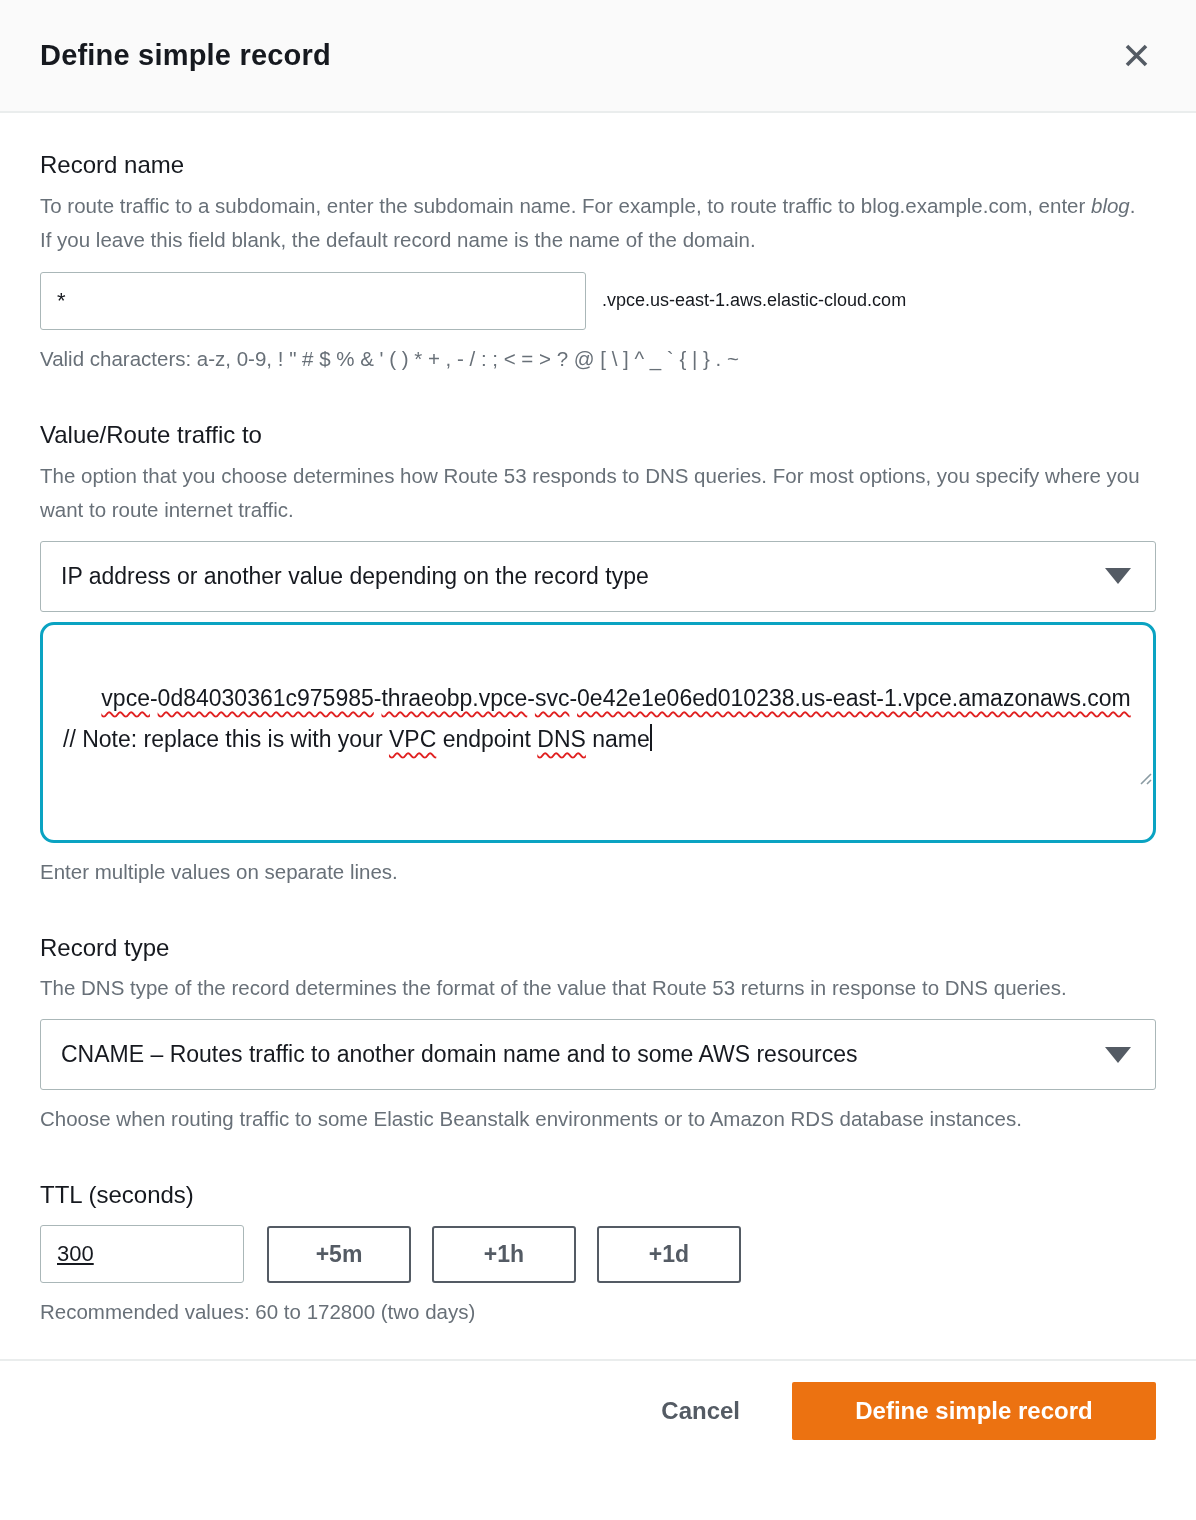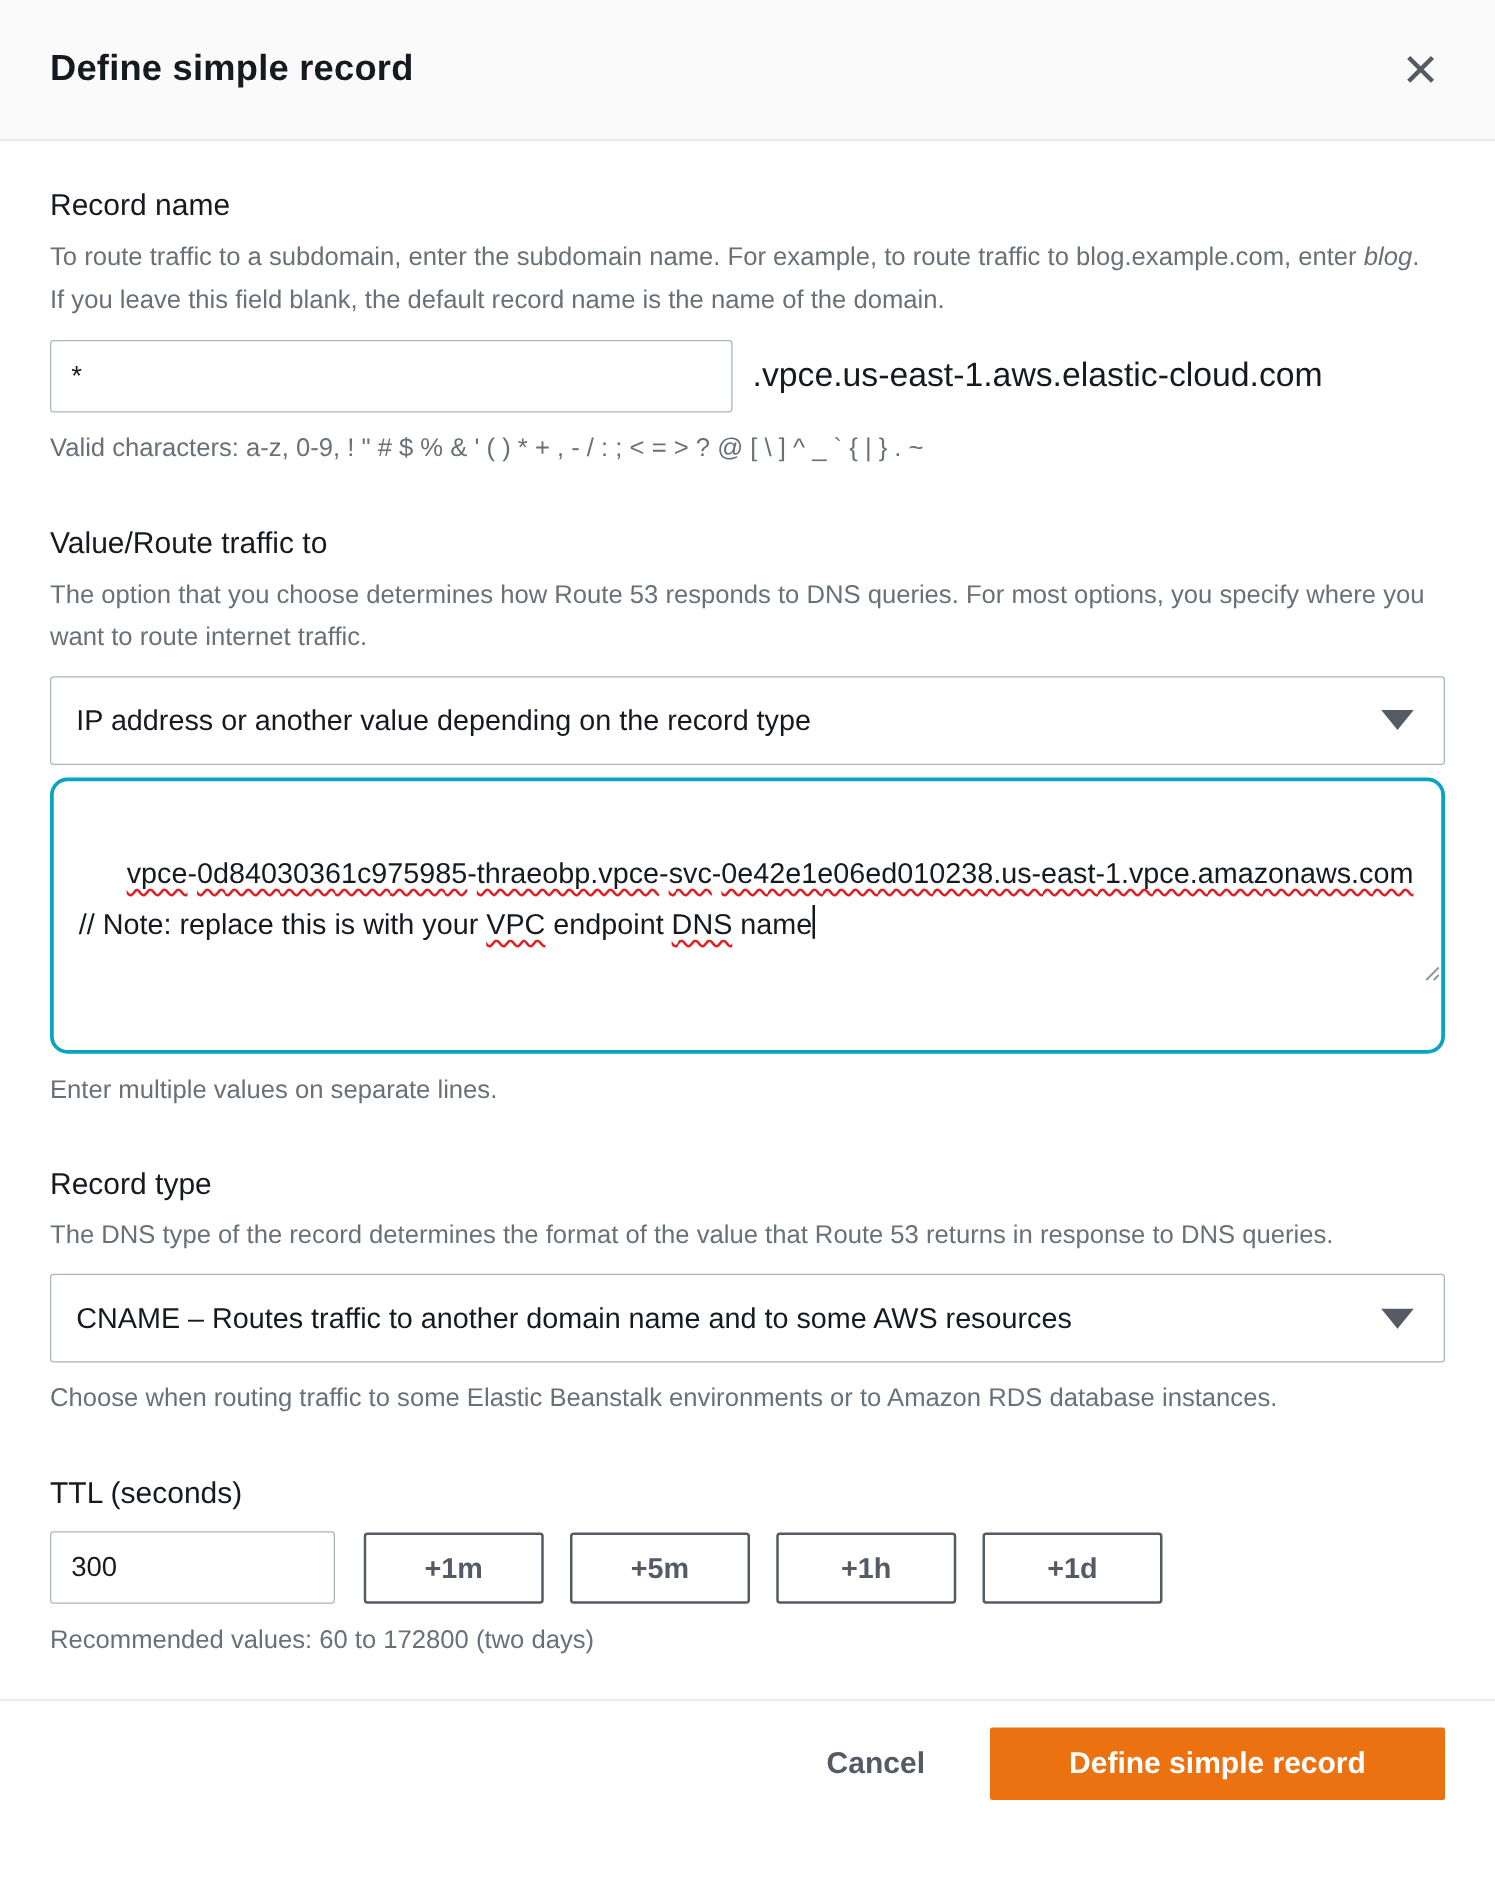--- a/index.html
+++ b/index.html
@@ -70,21 +70,21 @@
     padding: 0 16px;
   }
   .name-row {
     margin-top: 15px;
     display: flex;
     align-items: center;
   }
   .name-input { width: 546px; }
   .domain-suffix {
     margin-left: 16px;
-    font-size: 27px;
+    font-size: 18px;
     color: #16191f;
   }
 
   
   .select-box {
     margin-top: 14px;
     height: 71px;
     border: 1px solid #aab7b8;
     border-radius: 3px;
     background: #fff;
@@ -137,21 +137,21 @@
     right: 1px;
     bottom: 1px;
   }
 
   
   .ttl-row {
     margin-top: 15px;
     display: flex;
     align-items: center;
   }
-  .ttl-input { width: 228px; }
+  .ttl-input { width: 204px; text-decoration: underline; }
   .ttl-btn {
     margin-left: 21px;
     width: 144px;
     height: 57px;
     background: #fff;
     border: 2px solid #545b64;
     border-radius: 3px;
     font-family: "Liberation Sans", "DejaVu Sans", sans-serif;
     font-size: 23px;
     font-weight: bold;
@@ -247,21 +247,20 @@
       <span class="select-value">CNAME – Routes traffic to another domain name and to some AWS resources</span>
       <span class="select-caret"></span>
     </div>
     <div class="helper-text">Choose when routing traffic to some Elastic Beanstalk environments or to Amazon RDS database instances.</div>
   </div>
 
   <div class="section">
     <div class="field-label">TTL (seconds)</div>
     <div class="ttl-row">
       <input class="text-input ttl-input" type="text" value="300" style="">
-      <button class="ttl-btn">+1m</button>
       <button class="ttl-btn">+5m</button>
       <button class="ttl-btn">+1h</button>
       <button class="ttl-btn">+1d</button>
     </div>
     <div class="helper-text">Recommended values: 60 to 172800 (two days)</div>
   </div>
 
 </div>
 
 <div class="modal-footer-divider"></div>

